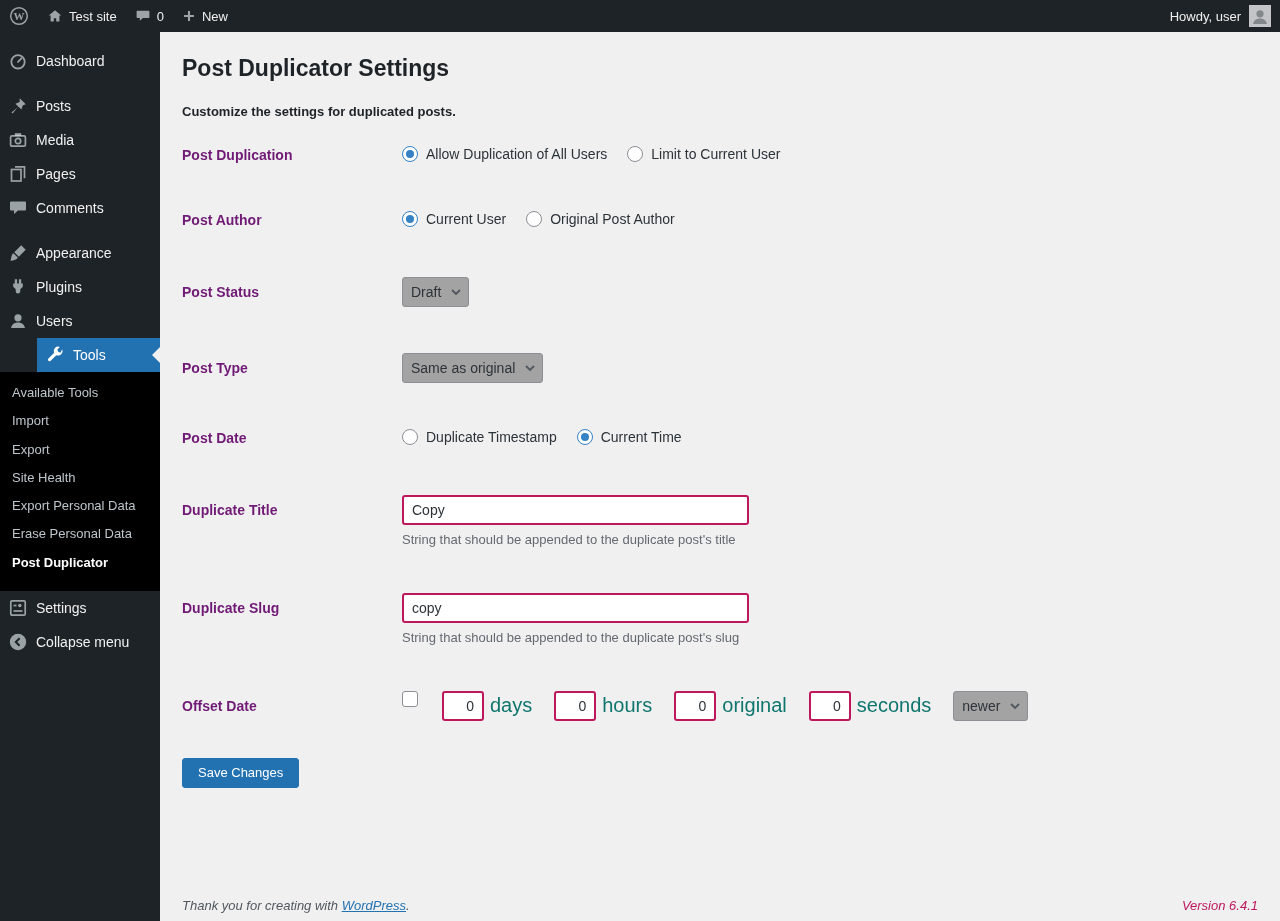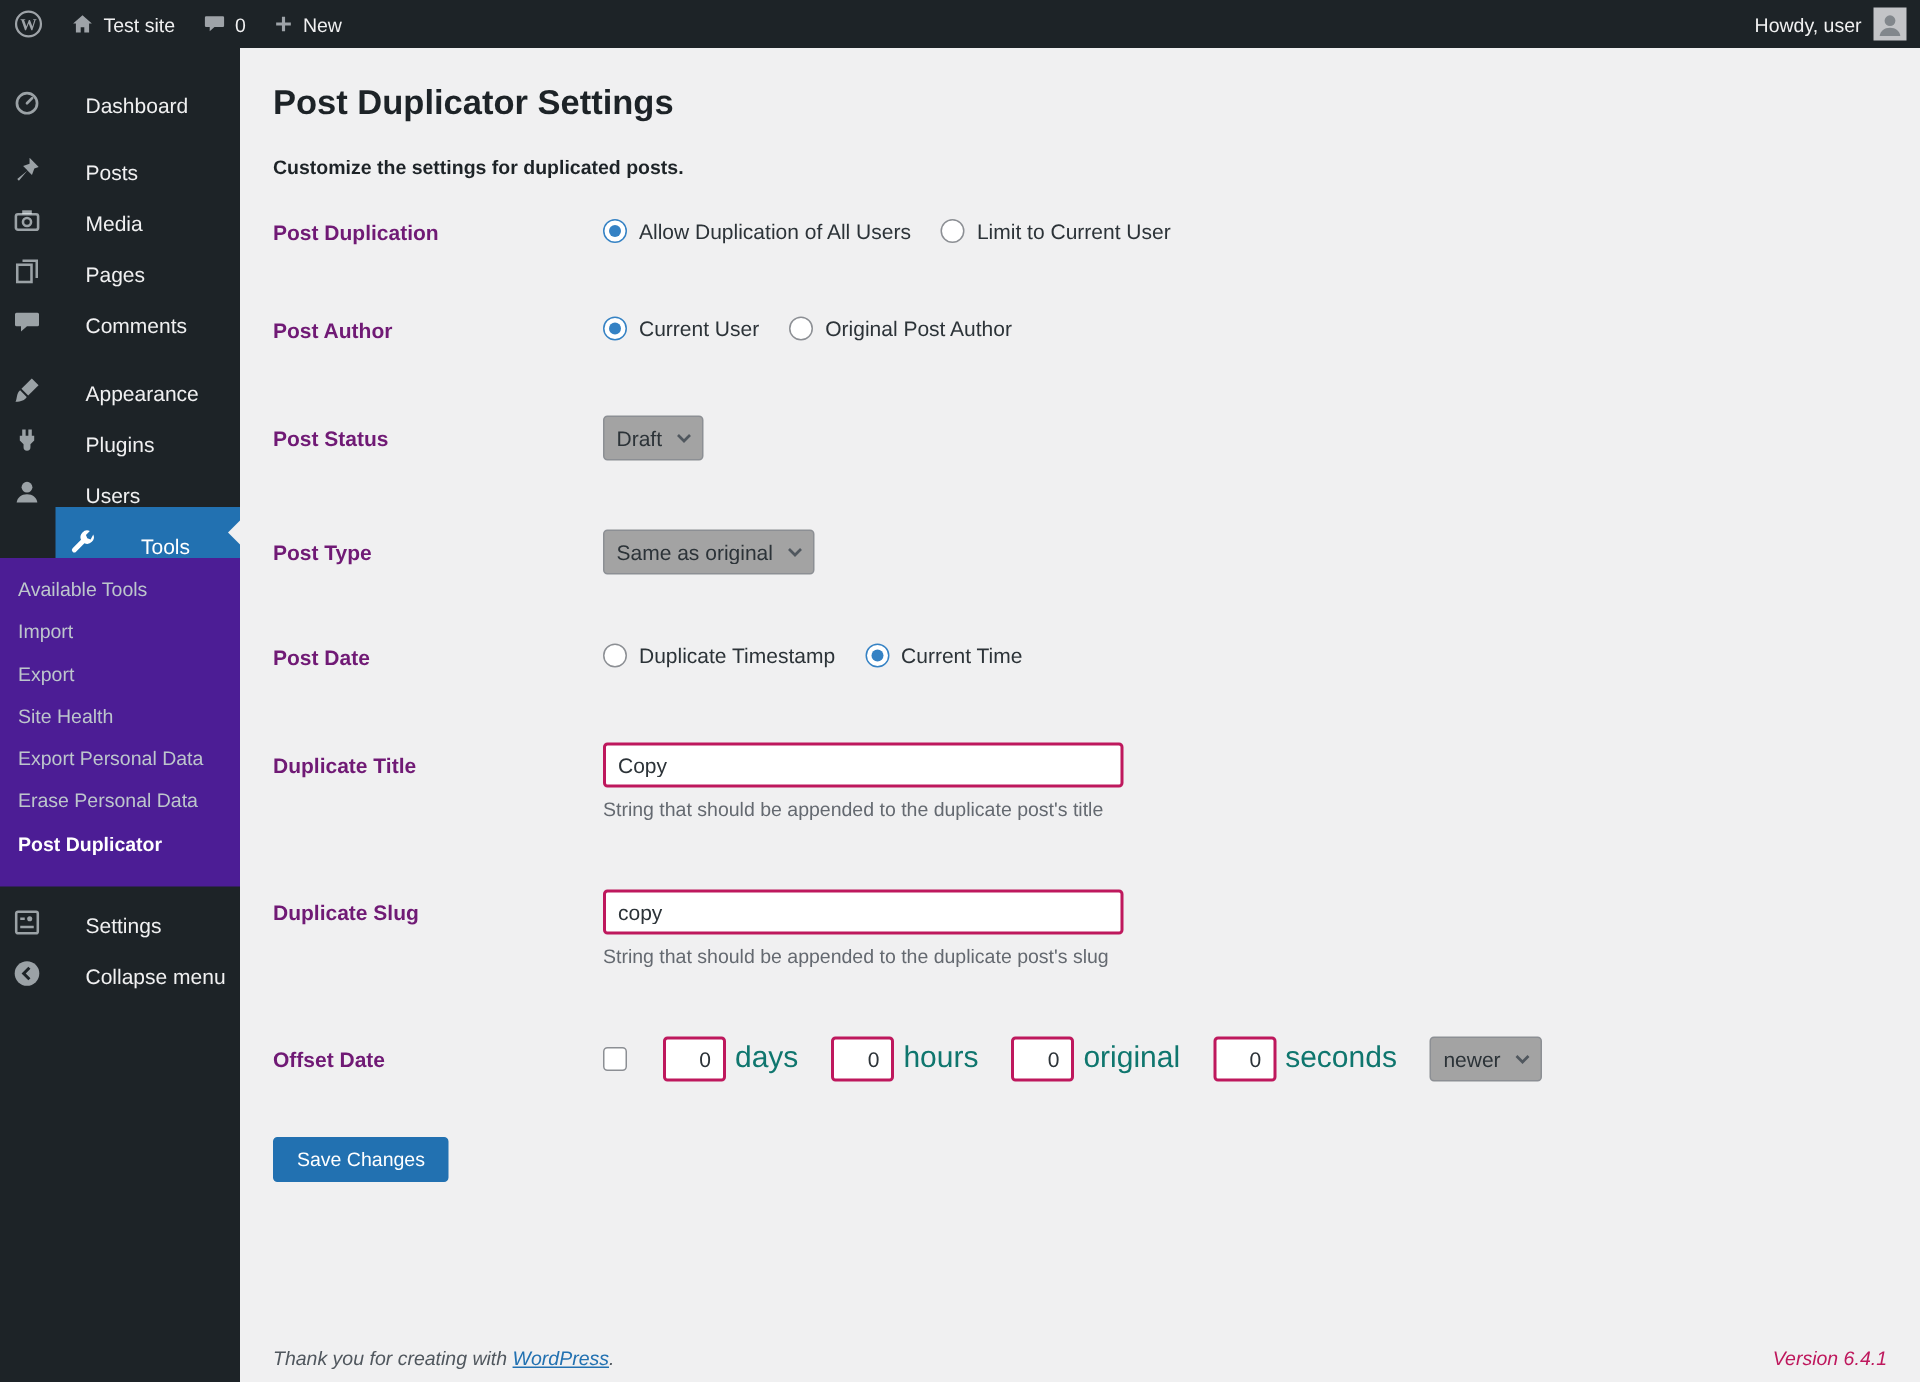--- a/index.html
+++ b/index.html
@@ -29,57 +29,57 @@
     overflow: hidden; margin-left: 2px;
   }
   .avatar svg { color: #82878c; }
 
   
   #sidebar {
     position: fixed; top: 32px; left: 0; bottom: 0; width: 160px;
     background: #1d2327; z-index: 40; padding-top: 12px;
   }
   .menu-item {
-    position: relative; display: flex; align-items: flex-end;
-    height: 34px; color: #f0f0f1; font-size: 14px; cursor: pointer; gap: 21px;
+    position: relative; display: flex; align-items: center;
+    height: 34px; color: #f0f0f1; font-size: 14px; cursor: pointer;
   }
   .menu-icon {
     width: 36px; flex-shrink: 0;
     display: flex; justify-content: center; align-items: center;
     color: rgba(240,246,252,.6);
   }
   .menu-sep { height: 11px; }
   .menu-item.active { background: #2271b1; color: #fff; margin-left: 37px; }
   .menu-item.active .menu-icon { color: #fff; }
   .menu-item.active::after {
     content: ""; position: absolute; right: 0; top: 50%; margin-top: -8px;
     border: 8px solid transparent; border-right-color: #f0f0f1;
   }
-  .submenu { background: #4c1d95; padding: 7px 0 14px; }
+  .submenu { background: #000000; padding: 7px 0 14px; }
   .submenu-item {
     padding: 7px 0 7px 12px; font-size: 13px; line-height: 1.1;
     color: #bdc6cc; cursor: pointer;
   }
   .submenu-item.current { color: #fff; font-weight: 700; }
 
   
   #content {
     margin: 32px 0 0 160px; min-height: 889px; background: #f0f0f1;
     padding: 0 22px; display: flex; flex-direction: column;
   }
   h1 { font-size: 23px; font-weight: 600; color: #1d2327; margin: 22px 0 0; line-height: 1.3; }
   .intro { font-weight: 700; font-size: 13px; color: #1d2327; margin: 20px 0 4px; }
 
   .form-row { display: flex; align-items: flex-start; padding: 23px 0; }
   .form-label {
     width: 220px; flex-shrink: 0; font-size: 14px; font-weight: 700;
     color: #701a75; line-height: 1.4;
   }
   .tall .form-label { padding-top: 6px; }
-  .form-control { display: flex; align-items: center; }
+  .form-control { display: flex; }
   .form-control.stack { flex-direction: column; align-items: flex-start; }
 
   .radio-option {
     display: flex; align-items: center; gap: 8px; margin-right: 20px;
     font-size: 14px; color: #2c3338; cursor: pointer;
   }
   input[type="radio"], input[type="checkbox"] {
     appearance: none; -webkit-appearance: none; margin: 0;
     width: 16px; height: 16px; border: 1px solid #8c8f94; background: #fff;
     cursor: pointer; flex-shrink: 0; position: relative;

